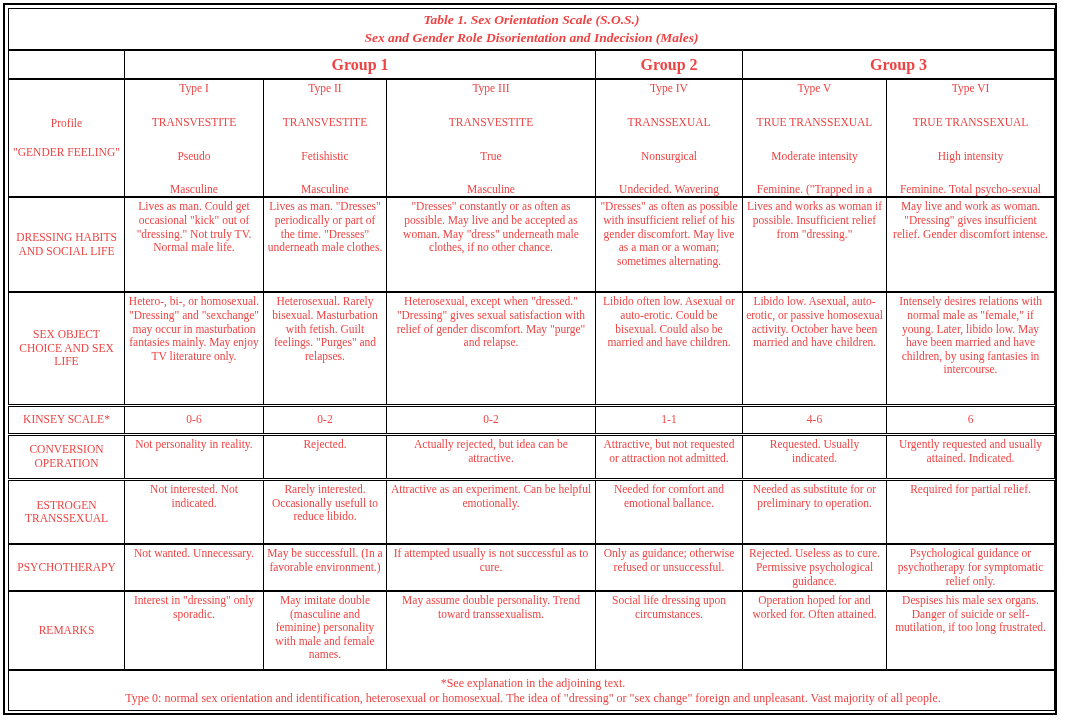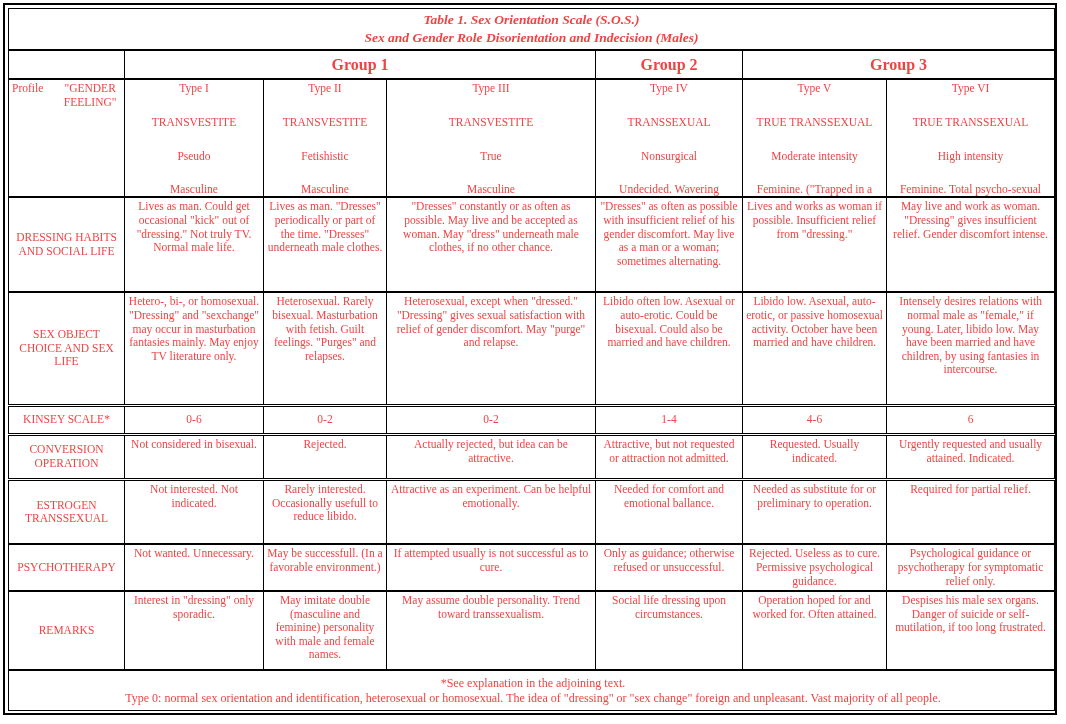--- a/index.html
+++ b/index.html
@@ -24,21 +24,21 @@
   td.v-dbl{border-left:3px double #000;margin-top:23px;}
   td.v-thick{border-left:2px solid #000;}
   
   tr.rb2 td{border-bottom:2px solid #000;}
   tr.rbd td{border-bottom:3px double #000;}
   .title-cell{vertical-align:middle !important;font-weight:bold;font-style:italic;font-size:13.5px;line-height:1.35;}
   .group-cell{vertical-align:middle !important;font-weight:bold;font-size:16px;}
   .rowlabel{vertical-align:middle !important;}
   .profile-cell{vertical-align:top !important;}
   .profile-stack{display:flex;flex-direction:column;justify-content:space-around;height:112px;gap:20px;}
-  .profile-label-stack{display:flex;flex-direction:row;justify-content:center;gap:16px;height:112px;}
+  .profile-label-stack{display:flex;flex-direction:column;justify-content:center;gap:16px;height:112px;}
   .preline{white-space:pre-line;}
   .kinsey{vertical-align:middle !important;}
   .footnote-cell{text-align:center;vertical-align:middle !important;padding-left:6px !important;font-size:12px;}
   .footnote-cell div{margin:1px 0;}
 </style>
 </head>
 <body>
 
 <div class="sheet">
   <div class="frame">
@@ -144,28 +144,28 @@
         <td class="v-dbl">Libido often low. Asexual or auto-erotic. Could be bisexual. Could also be married and have children.</td>
         <td class="v-thick">Libido low. Asexual, auto-erotic, or passive homosexual activity. October have been married and have children.</td>
         <td class="v-thick">Intensely desires relations with normal male as "female," if young. Later, libido low. May have been married and have children, by using fantasies in intercourse.</td>
       </tr>
 
       <tr class="rbd" style="height:29px">
         <td class="rowlabel kinsey">KINSEY SCALE*</td>
         <td class="kinsey">0-6</td>
         <td class="kinsey">0-2</td>
         <td class="kinsey v-dbl">0-2</td>
-        <td class="kinsey v-dbl">1-4</td>
+        <td class="kinsey v-dbl">1-1</td>
         <td class="kinsey v-thick">4-6</td>
         <td class="kinsey v-thick">6</td>
       </tr>
 
       <tr class="rbd" style="height:45px">
         <td class="rowlabel">CONVERSION OPERATION</td>
-        <td>Not considered in bisexual.</td>
+        <td>Not personality in reality.</td>
         <td>Rejected.</td>
         <td class="v-dbl">Actually rejected, but idea can be attractive.</td>
         <td class="v-dbl">Attractive, but not requested or attraction not admitted.</td>
         <td class="v-thick">Requested. Usually indicated.</td>
         <td class="v-thick">Urgently requested and usually attained. Indicated.</td>
       </tr>
 
       <tr class="rb2" style="height:65px">
         <td class="rowlabel">ESTROGEN TRANSSEXUAL</td>
         <td>Not interested. Not indicated.</td>

